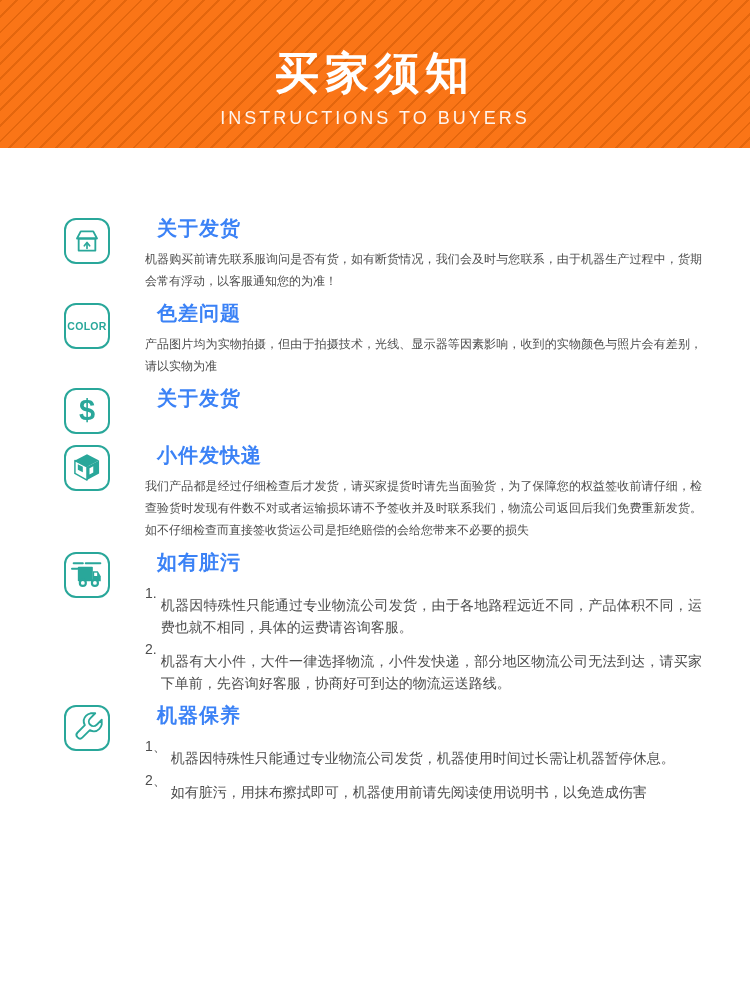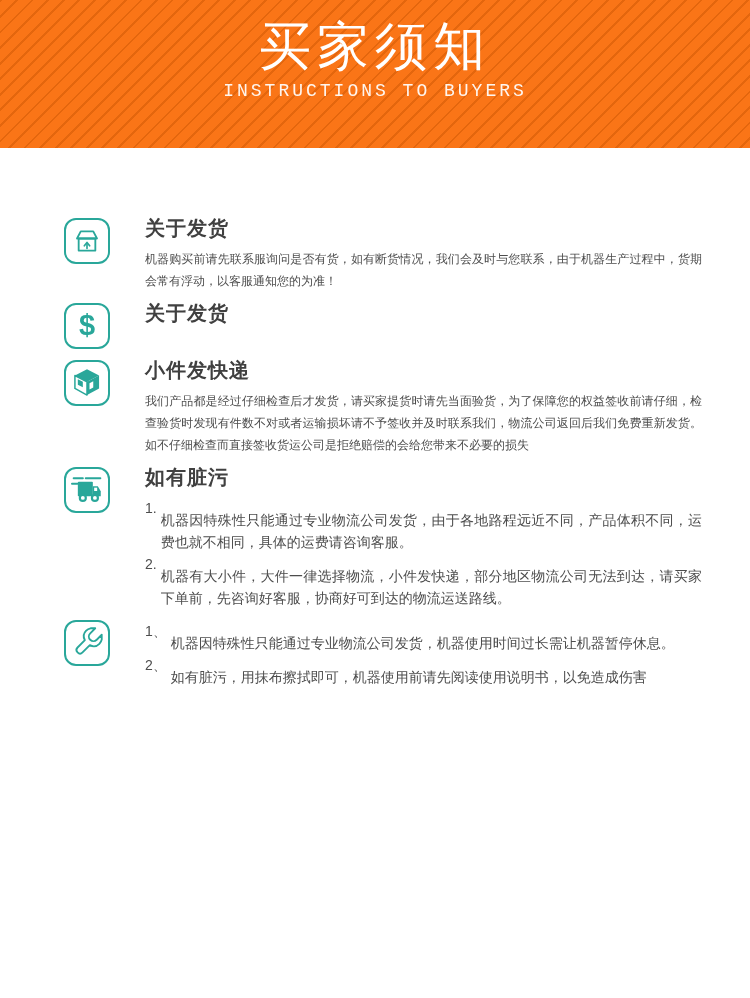--- a/index.html
+++ b/index.html
@@ -11,49 +11,49 @@
   
   .header{
     width:750px;height:148px;box-sizing:border-box;
     background-color:#fa7517;
     background-image:repeating-linear-gradient(135deg,
       rgba(210,90,5,.55) 0px, rgba(210,90,5,.55) 2px,
       transparent 2px, transparent 11px);
     text-align:center;
   }
   .header-title{
-    padding-top:23px;
-    font-size:52px;line-height:46px;font-weight:normal;
+    padding-top:50px;
+    font-size:44px;line-height:46px;font-weight:bold;
     color:#ffffff;letter-spacing:6px;
   }
   .header-subtitle{
     margin-top:13px;
     font-size:18px;line-height:18px;font-weight:400;
-    color:rgba(255,255,255,.93);letter-spacing:3px;font-family:Liberation Mono, monospace;
+    color:rgba(255,255,255,.93);letter-spacing:3px;
   }
   
   .content{padding:70px 48px 0 64px;}
   .section{display:flex;margin-bottom:11px;}
   .icon-box{
     flex:0 0 auto;width:46px;height:46px;box-sizing:border-box;
     border:2.5px solid #29a79a;border-radius:12px;
     display:flex;align-items:center;justify-content:center;
     margin-right:35px;background:#fff;
   }
   .icon-box .color-text{
     font-size:10.5px;font-weight:bold;color:#29a79a;letter-spacing:.3px;
   }
   .icon-box .dollar-text{
     font-size:29px;font-weight:bold;color:#29a79a;line-height:1;
     padding-bottom:2px;
   }
   .sec-body{flex:1 1 auto;min-width:0;}
   .sec-title{
-    font-size:20px;line-height:26px;font-weight:bold;color:#404040;
-    margin:-3px 0 7px 0;letter-spacing:1px;
+    font-size:20px;line-height:26px;font-weight:bold;color:#3b82f6;
+    margin:-3px 0 7px 12px;letter-spacing:1px;
   }
   .sec-text p{
     margin:0;font-size:12px;line-height:22px;color:#4d4d4d;
     text-align:justify;
   }
   .sec-list{margin:0;padding:0;list-style:none;}
   .sec-list li{
     display:flex;font-size:14px;line-height:22px;color:#4d4d4d;
   }
   .sec-list .num{flex:0 0 auto;white-space:pre;margin-right:4px;}
@@ -80,20 +80,31 @@
       </svg>
     </div>
     <div class="sec-body">
       <div class="sec-title">关于发货</div>
       <div class="sec-text">
           <p>机器购买前请先联系服询问是否有货，如有断货情况，我们会及时与您联系，由于机器生产过程中，货期会常有浮动，以客服通知您的为准！</p>
         </div>
     </div>
   </div>
 
+  <div class="section">
+    <div class="icon-box">
+      <span class="color-text">COLOR</span>
+    </div>
+    <div class="sec-body">
+      <div class="sec-title">色差问题</div>
+      <div class="sec-text">
+          <p>产品图片均为实物拍摄，但由于拍摄技术，光线、显示器等因素影响，收到的实物颜色与照片会有差别，请以实物为准</p>
+        </div>
+    </div>
+  </div>
 
   <div class="section">
     <div class="icon-box">
       <span class="dollar-text">$</span>
     </div>
     <div class="sec-body">
       <div class="sec-title">关于发货</div>
     </div>
   </div>
 
@@ -145,20 +156,21 @@
   <div class="section">
     <div class="icon-box">
       <svg width="40" height="40" viewBox="0 0 48 48">
         <path transform="rotate(45 24 24)" d="M18.5,4.5 V13 C18.5,16.2 20.8,18.5 24,18.5 C27.2,18.5 29.5,16.2 29.5,13 V4.5
              L33.5,8.5 C34.6,10.3 35.2,12.1 35.2,14.2 C35.2,18.6 32.3,22.3 28.2,23.4
              L28.2,35.8 C28.2,38.2 26.4,40 24,40 C21.6,40 19.8,38.2 19.8,35.8
              V23.4 C15.7,22.3 12.8,18.6 12.8,14.2 C12.8,12.1 13.4,10.3 14.5,8.5 Z" fill="#ffffff" stroke="#29a79a" stroke-width="2.2" stroke-linejoin="round"></path>
       </svg>
     </div>
     <div class="sec-body">
+      <div class="sec-title">机器保养</div>
       <ul class="sec-list">
         <li>
           <span class="num">1、</span>
           <span class="li-text">机器因特殊性只能通过专业物流公司发货，机器使用时间过长需让机器暂停休息。</span>
         </li>
         <li>
           <span class="num">2、</span>
           <span class="li-text">如有脏污，用抹布擦拭即可，机器使用前请先阅读使用说明书，以免造成伤害</span>
         </li>
       </ul>

